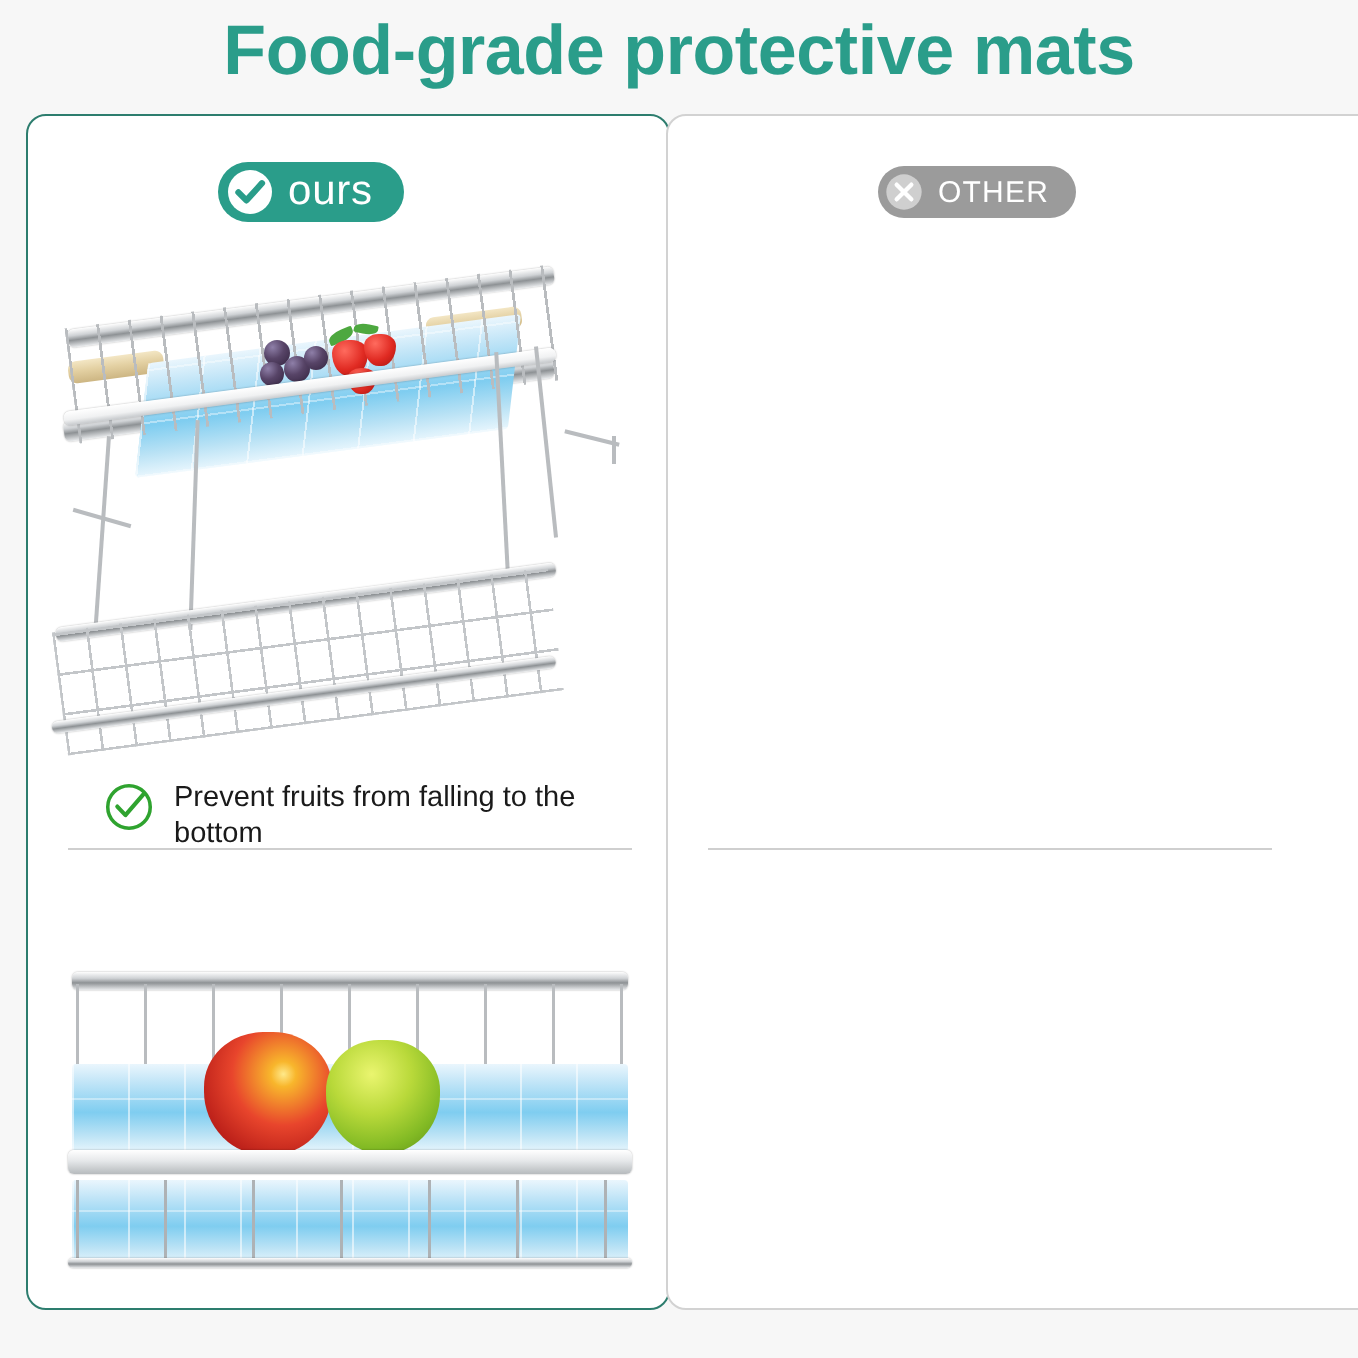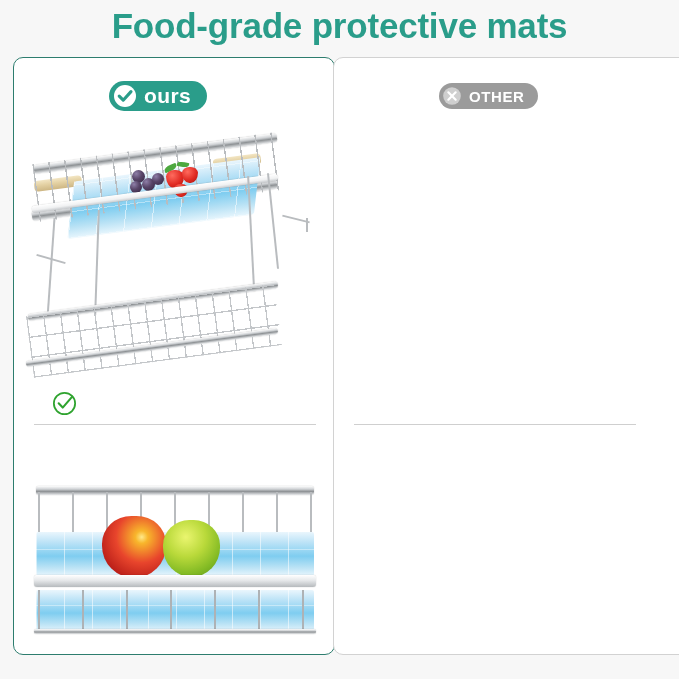--- a/index.html
+++ b/index.html
@@ -31,21 +31,21 @@
 
   
   .badge{
     position:absolute;top:23px;height:30px;border-radius:15px;
     display:flex;align-items:center;gap:7px;
     padding:0 16px 0 4px;box-sizing:border-box;
   }
   .badge-ours{left:95px;background:#2a9d8a;}
   .badge-other{left:105px;background:#9b9b9b;height:26px;border-radius:13px;top:25px;padding:0 13px 0 3px;}
   .badge-label{
-    color:#ffffff;font-weight:bold;letter-spacing:0.4px;
+    color:#ffffff;font-weight:normal;letter-spacing:0.4px;
   }
   .badge-ours .badge-label{font-size:21px;}
   .badge-other .badge-label{font-size:15px;letter-spacing:0.6px;}
   .badge-mark{flex:0 0 auto;display:block;}
 
   
   .inner-divider{
     position:absolute;left:20px;width:282px;height:1px;
     background:#cfcfcf;
   }
@@ -168,20 +168,21 @@
                   background:repeating-linear-gradient(90deg,#c3c6c9 0 1.3px,transparent 1.3px 17px),
                              repeating-linear-gradient(0deg,#c3c6c9 0 1.3px,transparent 1.3px 20px);"></div>
       <div class="chrome-rail" style="left:12px;top:243px;width:254px;height:6px;transform:rotate(-7.5deg);transform-origin:left center;"></div>
     </div>
 
     <div class="caption cap-ours-1">
       <svg class="caption-icon" width="25" height="25" viewBox="0 0 24 24">
         <circle cx="12" cy="12" r="10.2" fill="none" stroke="#2fa32f" stroke-width="1.7"></circle>
         <path d="M6.4 11.8 L10.3 15.9 L19.2 5.6" fill="none" stroke="#2fa32f" stroke-width="2" stroke-linecap="round" stroke-linejoin="round"></path>
       </svg>
+      <div class="caption-text">Prevent fruits from falling to the bottom</div>
     </div>
 
     <div class="inner-divider" style="top:366px;"></div>
 
     <div class="art art-bl">
 
       <div class="chrome-rail" style="left:12px;top:4px;width:278px;height:9px;"></div>
 
       <div style="position:absolute;left:14px;top:10px;width:274px;height:52px;
                   background:repeating-linear-gradient(90deg,#b9bcbf 0 1.6px,transparent 1.6px 34px);"></div>

